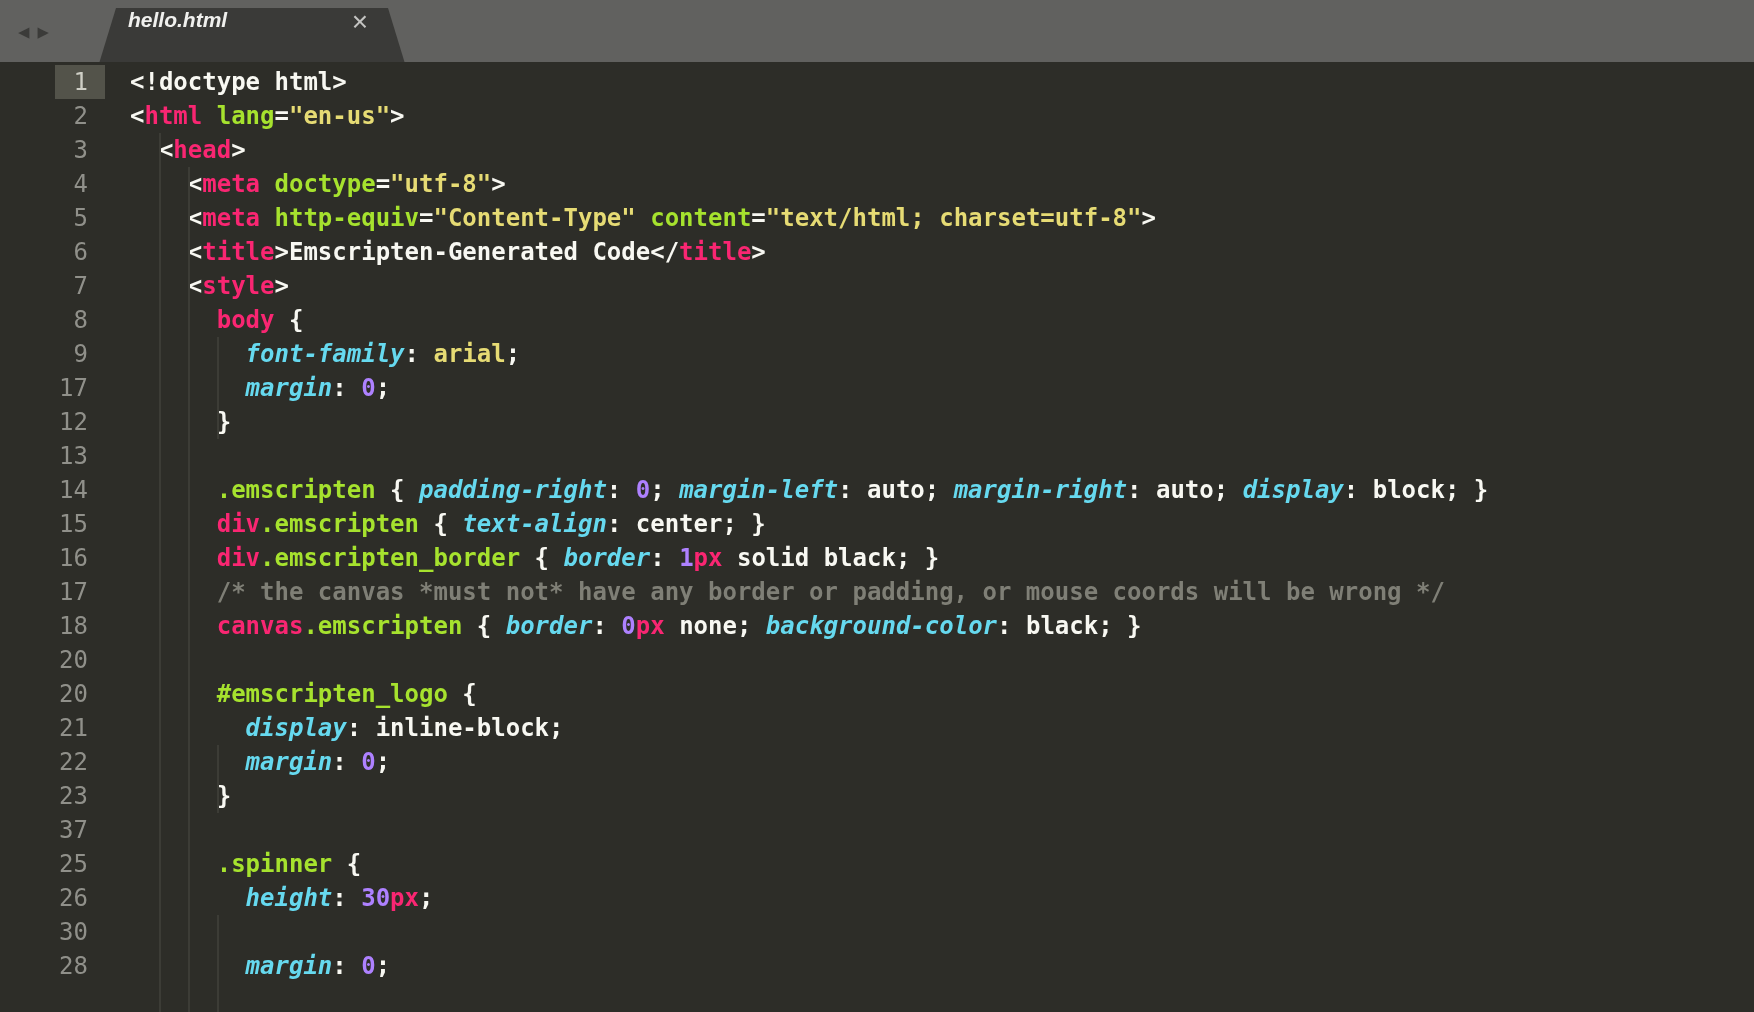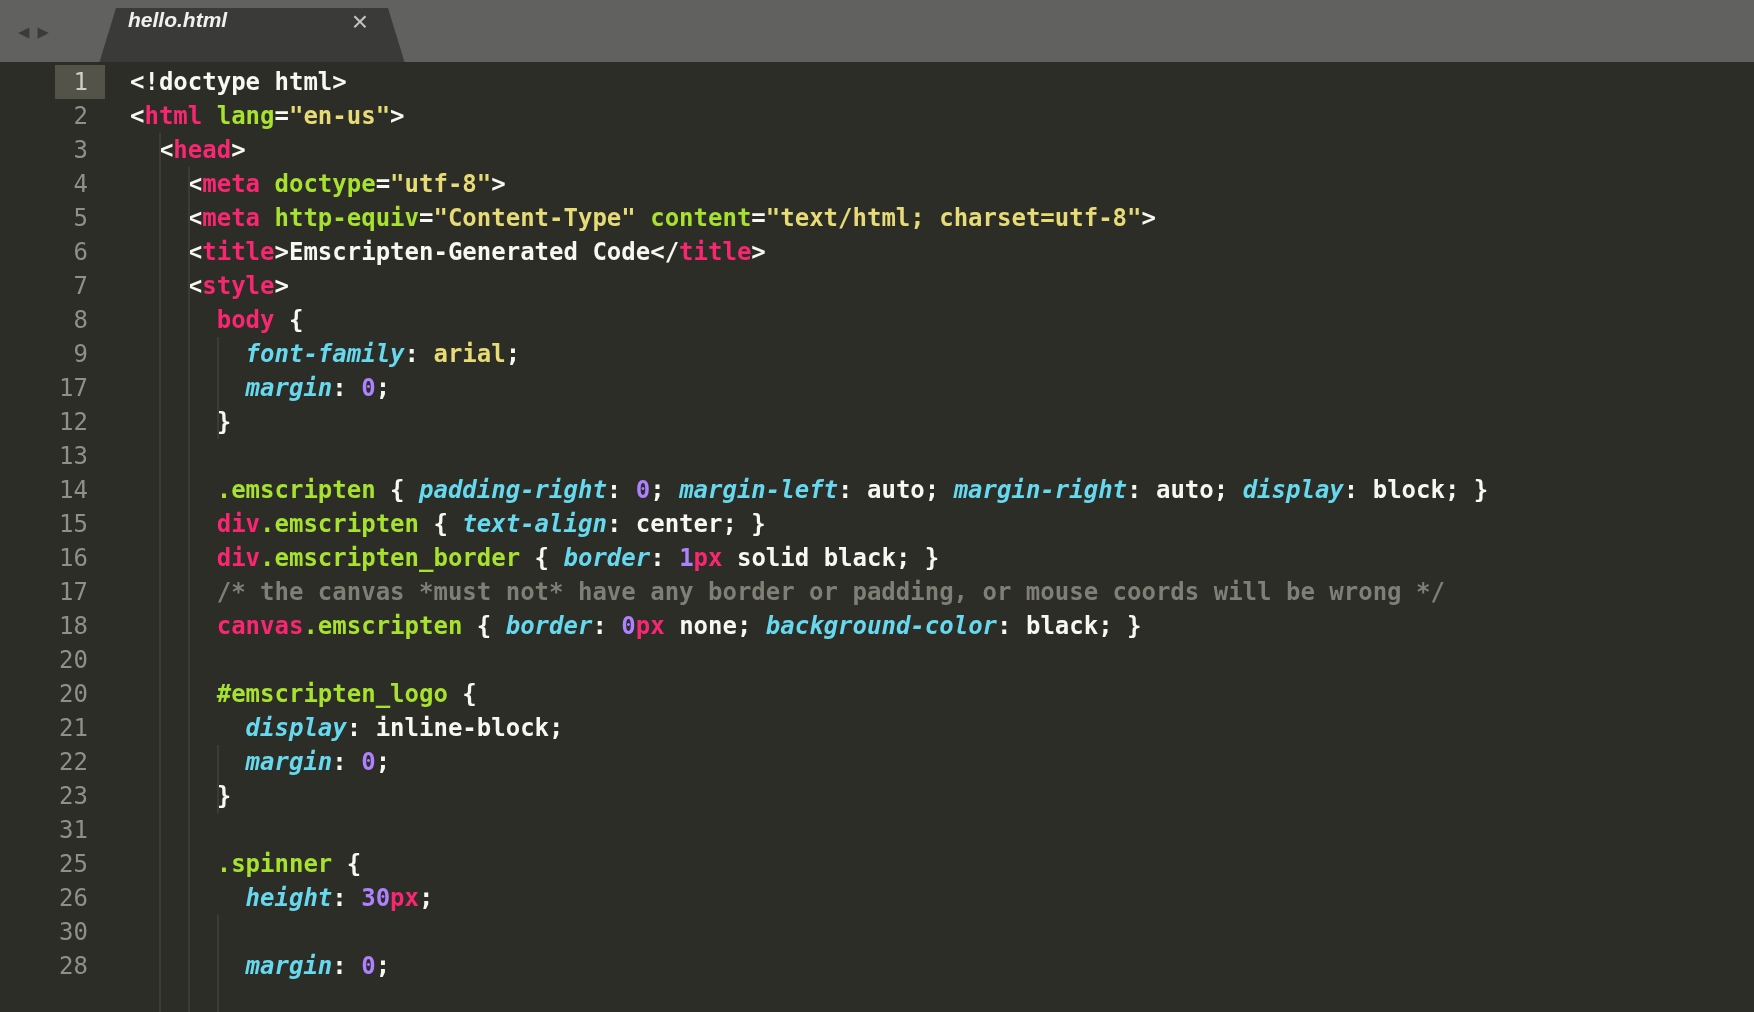--- a/index.html
+++ b/index.html
@@ -105,21 +105,21 @@
       <div class="line"><div class="gutter-cell">14</div><div class="code-cell"><span class="tk-p">      </span><span class="tk-g">.emscripten</span><span class="tk-p"> { </span><span class="tk-k">padding-right</span><span class="tk-p">: </span><span class="tk-n">0</span><span class="tk-p">; </span><span class="tk-k">margin-left</span><span class="tk-p">: auto; </span><span class="tk-k">margin-right</span><span class="tk-p">: auto; </span><span class="tk-k">display</span><span class="tk-p">: block; }</span></div></div>
       <div class="line"><div class="gutter-cell">15</div><div class="code-cell"><span class="tk-p">      </span><span class="tk-t">div</span><span class="tk-g">.emscripten</span><span class="tk-p"> { </span><span class="tk-k">text-align</span><span class="tk-p">: center; }</span></div></div>
       <div class="line"><div class="gutter-cell">16</div><div class="code-cell"><span class="tk-p">      </span><span class="tk-t">div</span><span class="tk-g">.emscripten_border</span><span class="tk-p"> { </span><span class="tk-k">border</span><span class="tk-p">: </span><span class="tk-n">1</span><span class="tk-t">px</span><span class="tk-p"> solid black; }</span></div></div>
       <div class="line"><div class="gutter-cell">17</div><div class="code-cell"><span class="tk-p">      </span><span class="tk-c">/* the canvas *must not* have any border or padding, or mouse coords will be wrong */</span></div></div>
       <div class="line"><div class="gutter-cell">18</div><div class="code-cell"><span class="tk-p">      </span><span class="tk-t">canvas</span><span class="tk-g">.emscripten</span><span class="tk-p"> { </span><span class="tk-k">border</span><span class="tk-p">: </span><span class="tk-n">0</span><span class="tk-t">px</span><span class="tk-p"> none; </span><span class="tk-k">background-color</span><span class="tk-p">: black; }</span></div></div>
       <div class="line"><div class="gutter-cell">20</div><div class="code-cell"></div></div>
       <div class="line"><div class="gutter-cell">20</div><div class="code-cell"><span class="tk-p">      </span><span class="tk-g">#emscripten_logo</span><span class="tk-p"> {</span></div></div>
       <div class="line"><div class="gutter-cell">21</div><div class="code-cell"><span class="tk-p">        </span><span class="tk-k">display</span><span class="tk-p">: inline-block;</span></div></div>
       <div class="line"><div class="gutter-cell">22</div><div class="code-cell"><span class="tk-p">        </span><span class="tk-k">margin</span><span class="tk-p">: </span><span class="tk-n">0</span><span class="tk-p">;</span></div></div>
       <div class="line"><div class="gutter-cell">23</div><div class="code-cell"><span class="tk-p">      }</span></div></div>
-      <div class="line"><div class="gutter-cell">31</div><div class="code-cell"></div></div>
+      <div class="line"><div class="gutter-cell">37</div><div class="code-cell"></div></div>
       <div class="line"><div class="gutter-cell">25</div><div class="code-cell"><span class="tk-p">      </span><span class="tk-g">.spinner</span><span class="tk-p"> {</span></div></div>
       <div class="line"><div class="gutter-cell">26</div><div class="code-cell"><span class="tk-p">        </span><span class="tk-k">height</span><span class="tk-p">: </span><span class="tk-n">30</span><span class="tk-t">px</span><span class="tk-p">;</span></div></div>
       <div class="line"><div class="gutter-cell">30</div></div>
       <div class="line"><div class="gutter-cell">28</div><div class="code-cell"><span class="tk-p">        </span><span class="tk-k">margin</span><span class="tk-p">: </span><span class="tk-n">0</span><span class="tk-p">;</span></div></div>
     </div>
   <div class="indent-guides">
     <div class="guide g1"></div>
     <div class="guide g2"></div>
     <div class="guide g3a"></div>
     <div class="guide g3b"></div>

